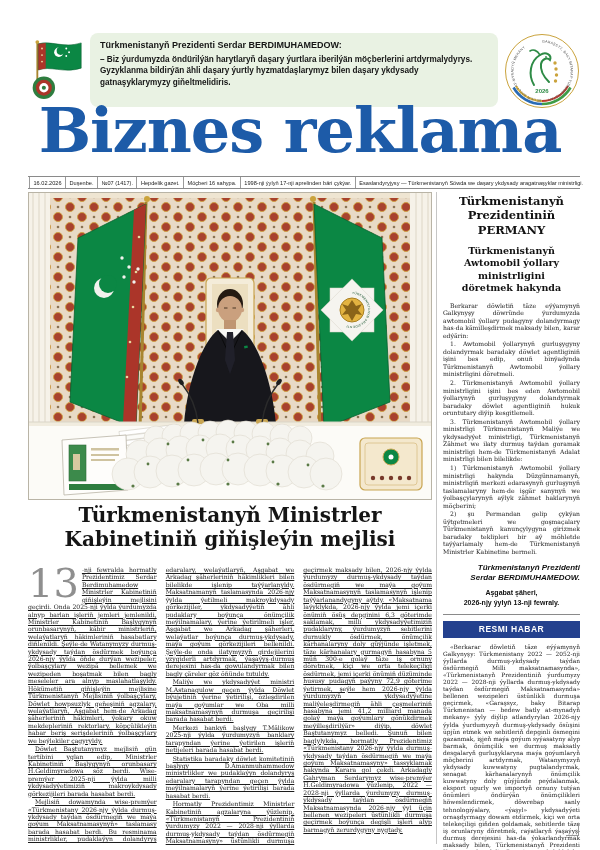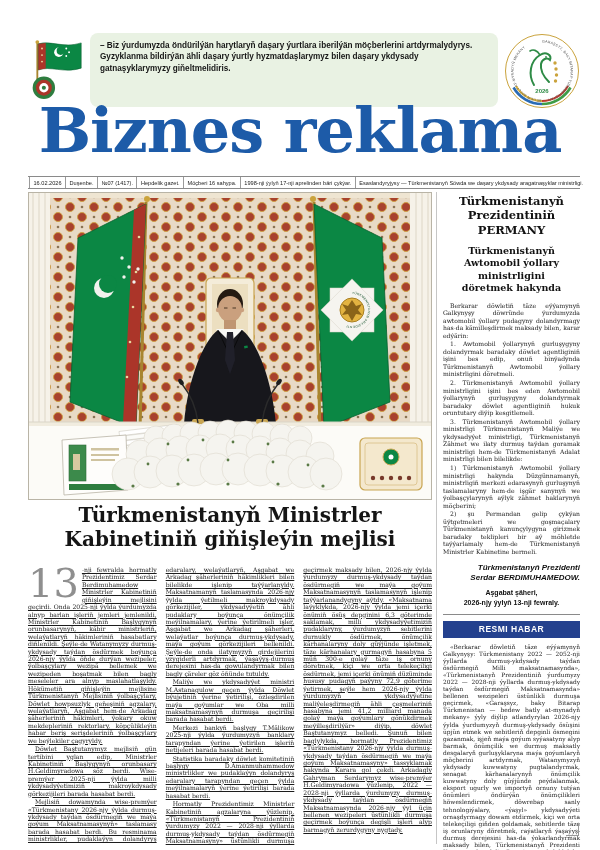--- a/index.html
+++ b/index.html
@@ -82,20 +82,21 @@
       <circle cx="41" cy="10" r="1" fill="#fff"></circle>
         <circle cx="44" cy="14" r="1" fill="#fff"></circle>
         <circle cx="41" cy="18" r="1" fill="#fff"></circle>
       <circle cx="17" cy="52" r="12" fill="#2e7d3f"></circle>
       <circle cx="17" cy="52" r="8.5" fill="#ab3529"></circle>
       <circle cx="17" cy="52" r="5" fill="#ffffff"></circle>
       <circle cx="17" cy="52" r="2.2" fill="#2e7d3f"></circle>
     </svg>
 
     <div class="quote-box">
+      <div class="quote-title" data-bind="banner.title">Türkmenistanyň Prezidenti Serdar BERDIMUHAMEDOW:</div>
       <div class="quote-text" data-bind="banner.quote">– Biz ýurdumyzda öndürilýän harytlaryň daşary ýurtlara iberilýän möçberlerini artdyrmalydyrys. Gyzyklanma bildirýän ähli daşary ýurtly hyzmatdaşlarymyz bilen daşary ykdysady gatnaşyklarymyzy giňeltmelidiris.</div>
     </div>
 
     <svg class="banner-logo" viewBox="0 0 76 76">
       <circle cx="38" cy="38" r="36.5" fill="#ffffff" stroke="#caa33c" stroke-width="1"></circle>
       <path d="M38,71 a33,33 0 0 1 -28.5,-16.5" fill="none" stroke="#2a6bb5" stroke-width="2.6"></path>
       <path d="M66.5,54.5 a33,33 0 0 1 -28.5,16.5" fill="none" stroke="#3f9c46" stroke-width="2.6"></path>
       <path d="M38,68 a30,30 0 0 1 -26,-15" fill="none" stroke="#e0b63c" stroke-width="2"></path>
       <path d="M64,53 a30,30 0 0 1 -26,15" fill="none" stroke="#c23b2e" stroke-width="2"></path>
       <defs>

